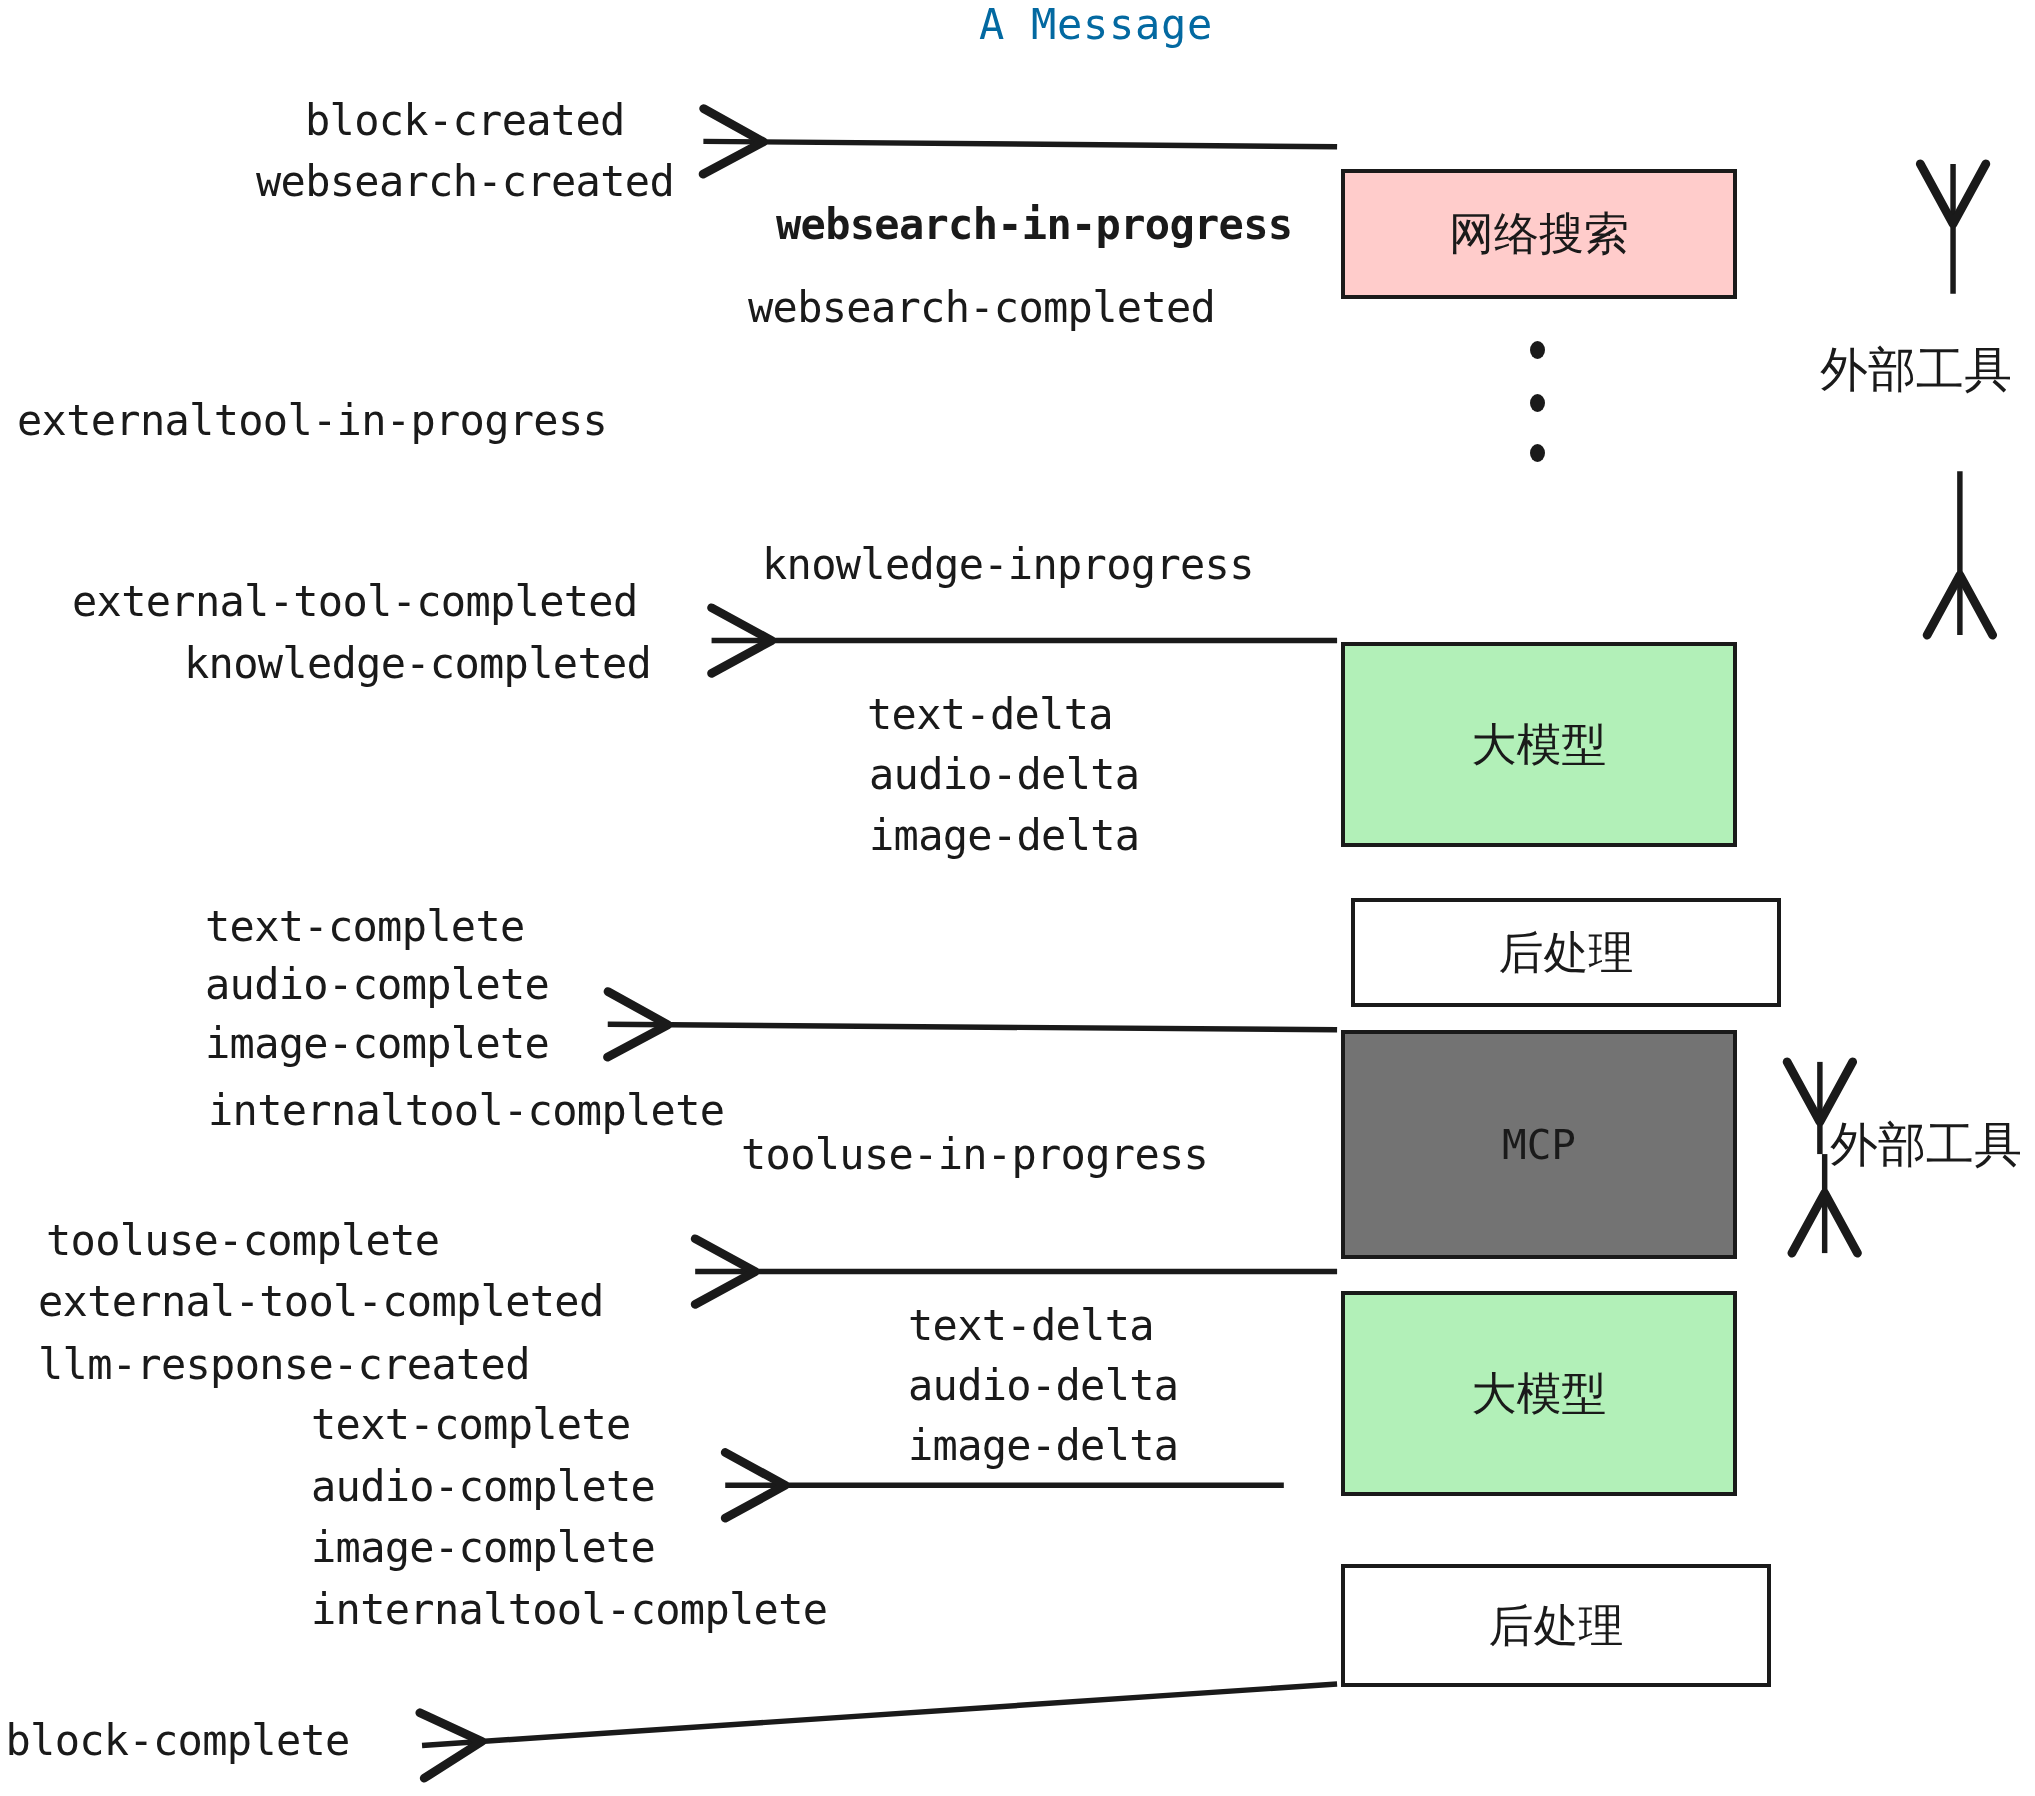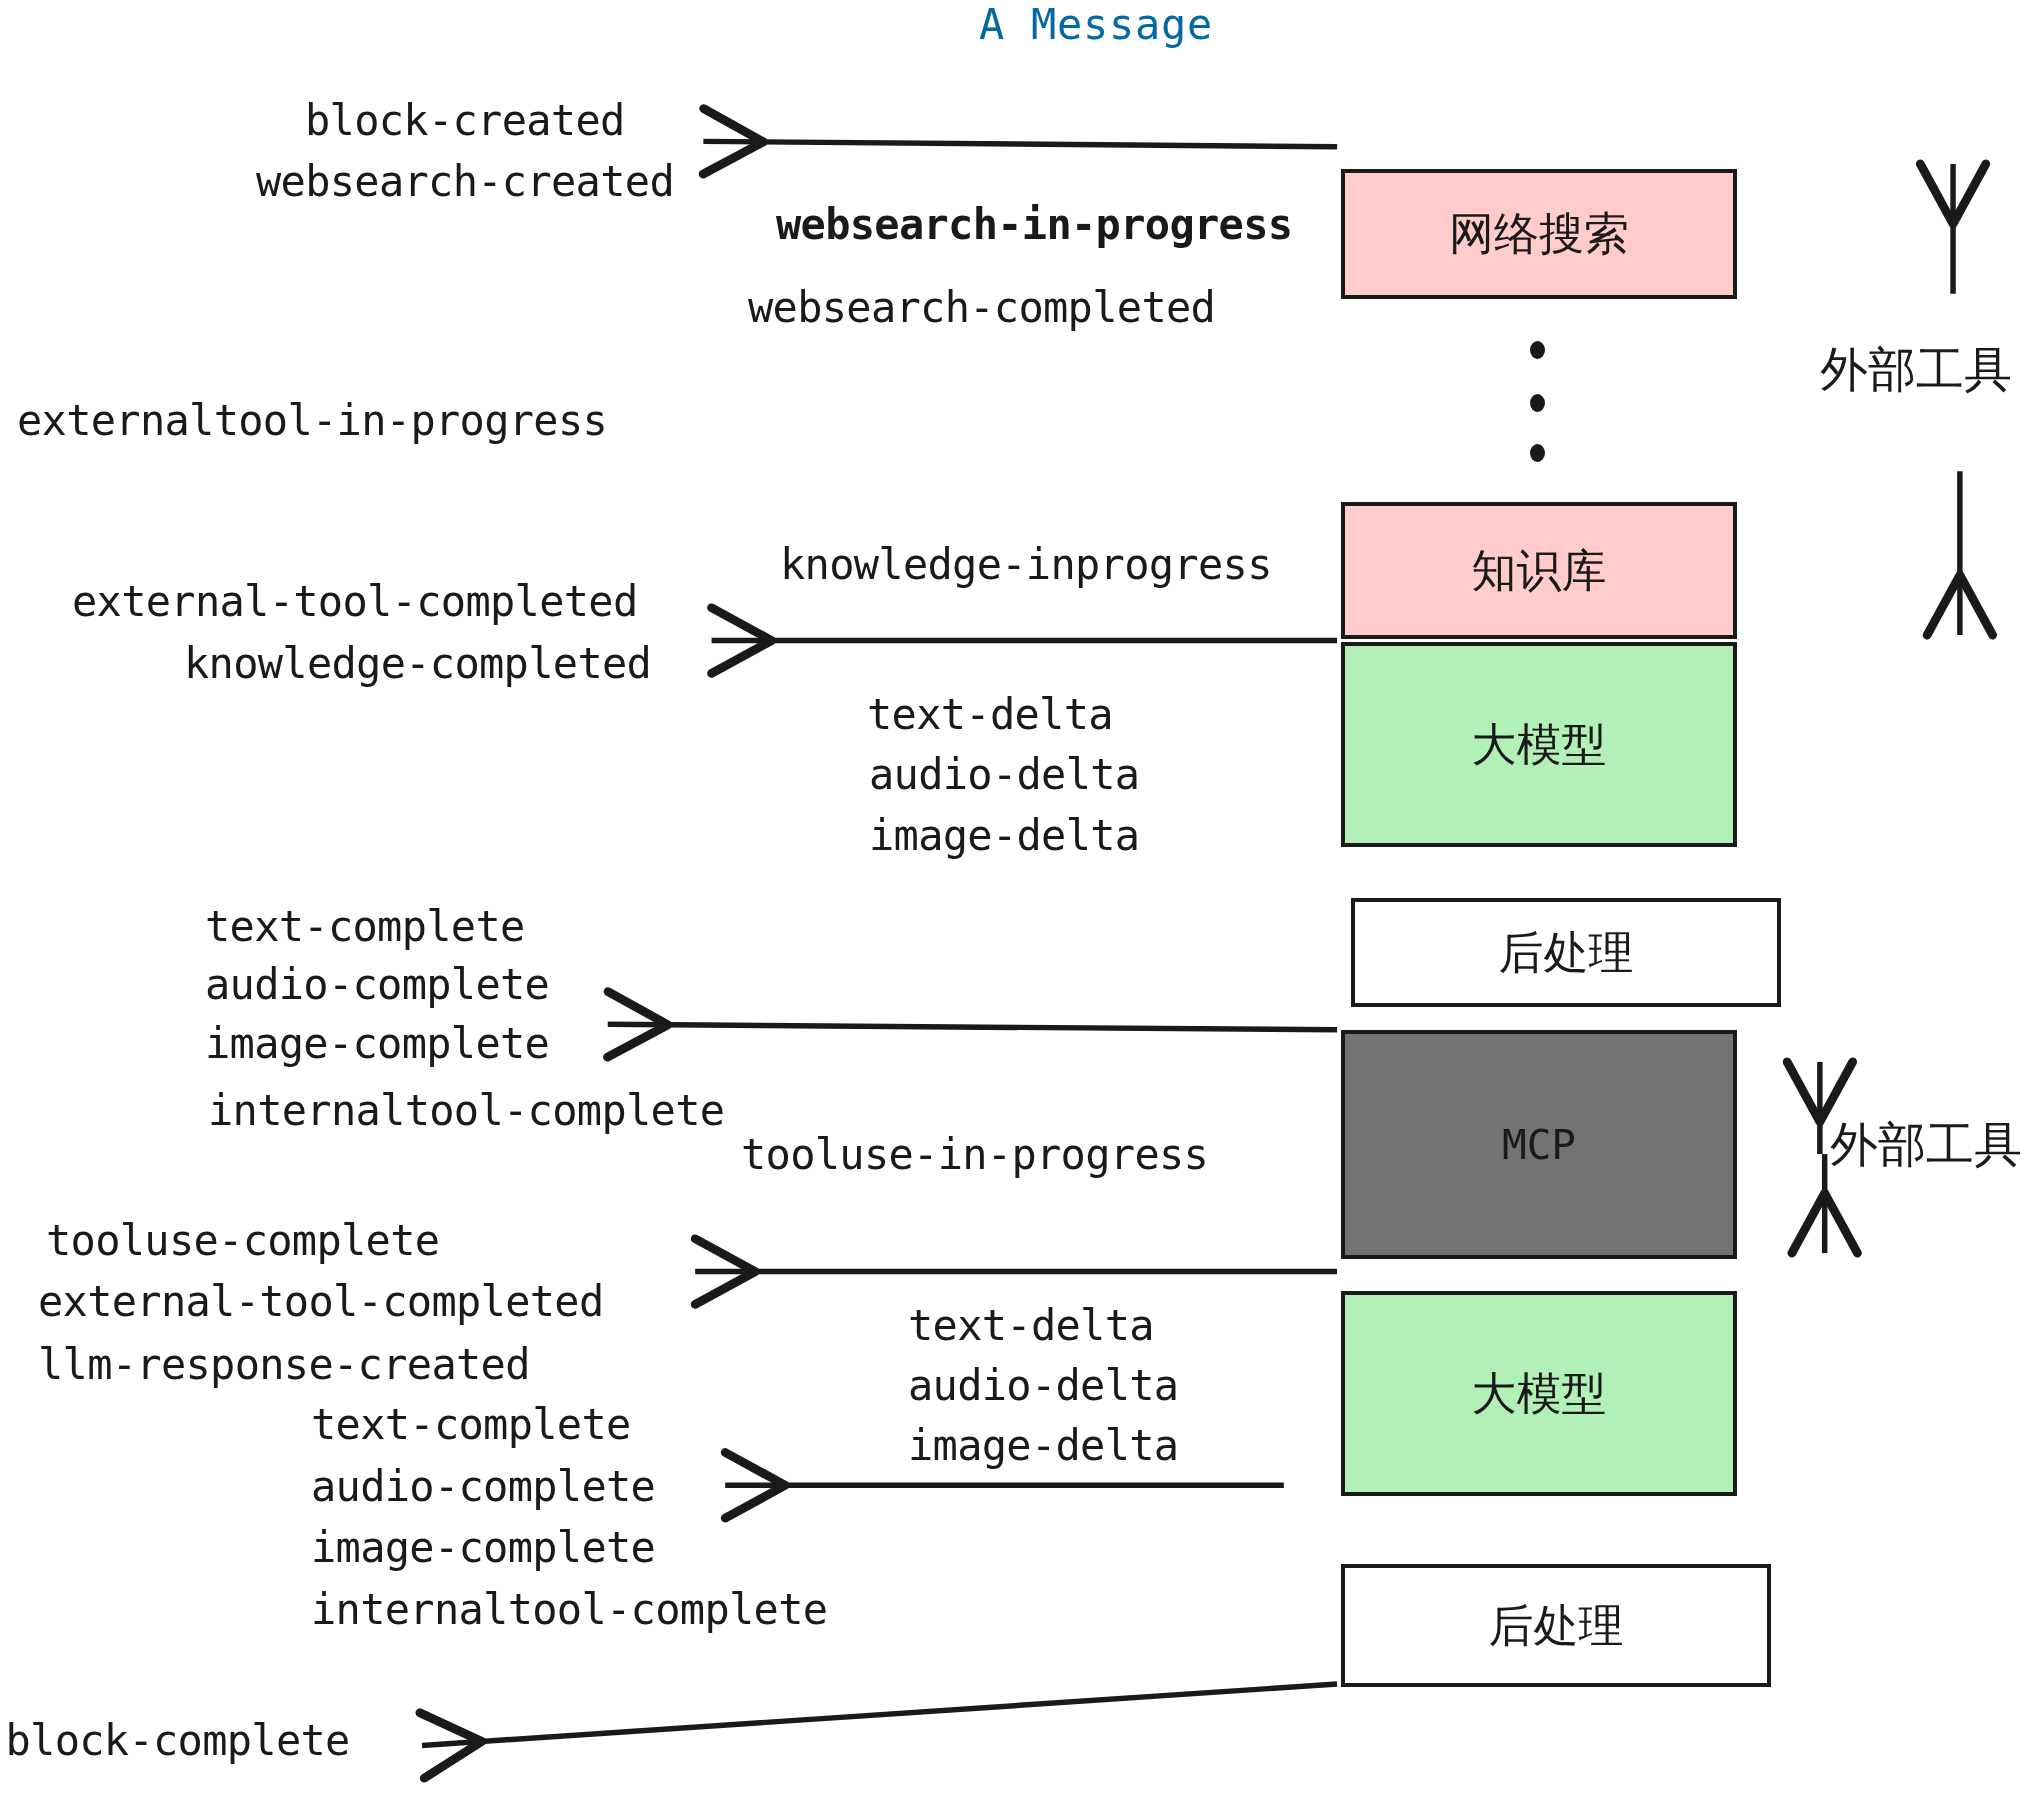--- a/index.html
+++ b/index.html
@@ -73,23 +73,20 @@
 <body>
 
 <div id="stage">
 
   <div class="title" style="left:979px; top:0px;">A Message</div>
 
   <div class="node" id="node-websearch" style="left:1341px; top:169px; width:396px; height:130px; background:#FFCCCB;">
     <span>网络搜索</span>
   </div>
 
-  <div class="node" id="node-knowledge" style="left:1341px; top:502px; width:396px; height:137px; background:#FFCCCB;">
-    <span>知识库</span>
-  </div>
 
   <div class="node" id="node-llm-1" style="left:1341px; top:642px; width:396px; height:205px; background:#B2F0B8;">
     <span>大模型</span>
   </div>
 
   <div class="node" id="node-postprocess-1" style="left:1351px; top:898px; width:430px; height:109px; background:#FFFFFF;">
     <span>后处理</span>
   </div>
 
   <div class="node mono" id="node-mcp" style="left:1341px; top:1030px; width:396px; height:229px; background:#737373;">
@@ -109,21 +106,21 @@
   <div class="dot" style="left:1530px; top:444px;"></div>
 
   <div class="side-label" style="left:1820px; top:338px;">外部工具</div>
   <div class="side-label" style="left:1830px; top:1113px;">外部工具</div>
 
   <div class="evt" style="left:305px;  top:96px;">block-created</div>
   <div class="evt" style="left:256px;  top:157px;">websearch-created</div>
   <div class="evt" style="left:776px; top:200px;font-weight:bold;">websearch-in-progress</div>
   <div class="evt" style="left:748px; top:283px;">websearch-completed</div>
   <div class="evt" style="left:17px;   top:396px;">externaltool-in-progress</div>
-  <div class="evt" style="left:762px; top:540px;margin-left:18px;">knowledge-inprogress</div>
+  <div class="evt" style="left:762px; top:540px;">knowledge-inprogress</div>
   <div class="evt" style="left:72px;  top:577px;">external-tool-completed</div>
   <div class="evt" style="left:184px;  top:639px;">knowledge-completed</div>
 
   <div class="evt" style="left:867px; top:690px;">text-delta</div>
   <div class="evt" style="left:869px; top:750px;">audio-delta</div>
   <div class="evt" style="left:869px; top:811px;">image-delta</div>
 
   <div class="evt" style="left:205px;  top:902px;">text-complete</div>
   <div class="evt" style="left:205px;  top:960px;">audio-complete</div>
   <div class="evt" style="left:205px;  top:1019px;">image-complete</div>

